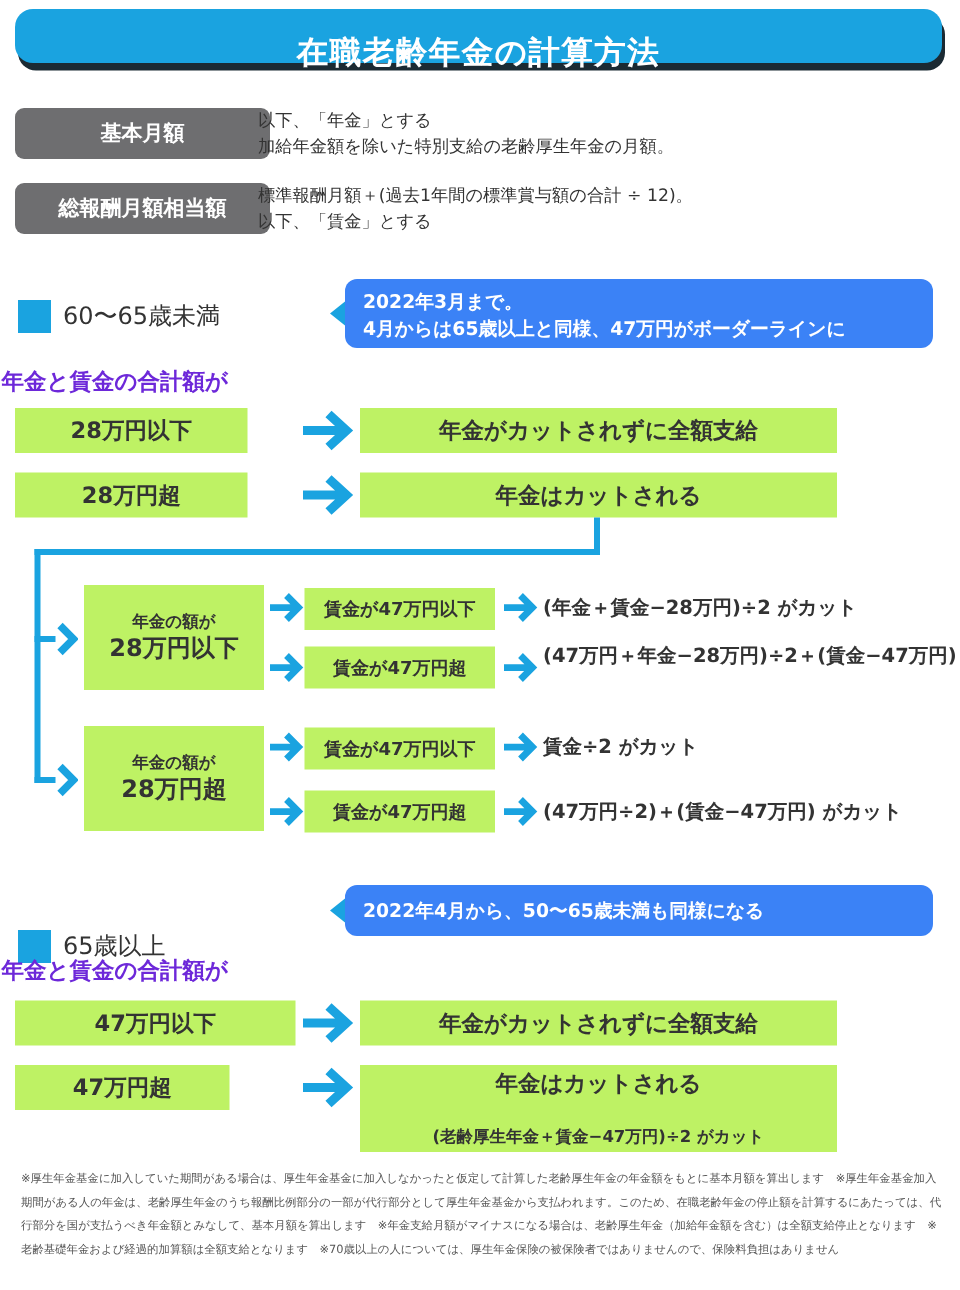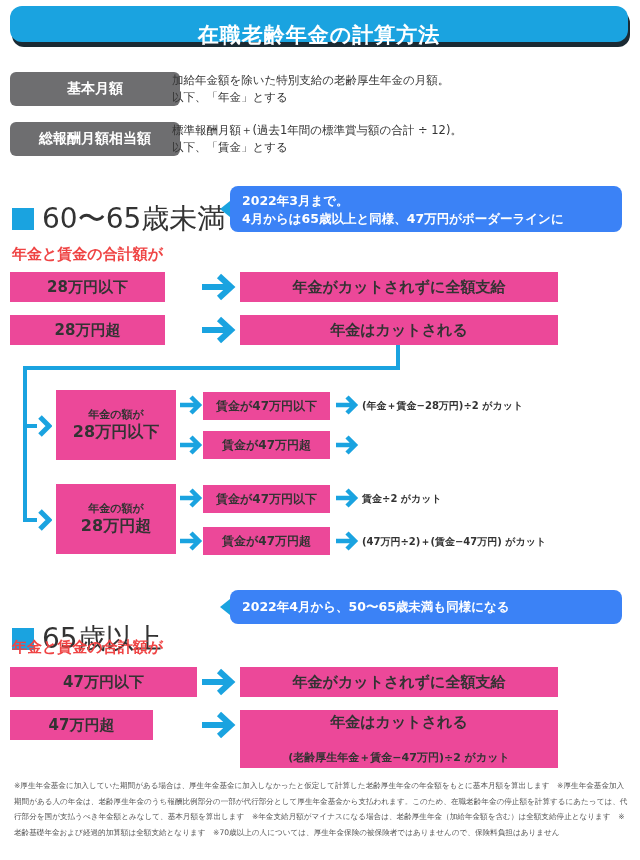--- a/index.html
+++ b/index.html
@@ -20,65 +20,65 @@
     position: absolute; left: 10px; width: 170px; height: 34px;
     background: #6e6e70; border-radius: 6px; color: #ffffff;
     font-weight: bold; font-size: 14px;
     display: flex; align-items: center; justify-content: center;
   }
   .def-text { position: absolute; left: 172px; font-size: 11.5px; line-height: 17px; color: #333; }
 
   
   .sec-head { position: absolute; left: 12px; display: flex; align-items: center; }
   .sec-square { width: 22px; height: 22px; background: #1aa3e0; margin-right: 8px; }
-  .sec-title { font-size: 28px; color: #333; font-weight: normal; }
+  .sec-title { font-size: 16px; color: #333; font-weight: normal; }
 
   .callout {
     position: absolute; background: #3b82f6; color: #fff; border-radius: 8px;
     font-size: 12.5px; font-weight: bold; line-height: 18px;
     padding: 6px 12px;
   }
   .callout::before {
     content: ""; position: absolute; left: -10px; top: 50%; margin-top: -8px;
     border-top: 8px solid transparent; border-bottom: 8px solid transparent;
     border-right: 10px solid #1aa3e0;
   }
 
-  .sub-head { position: absolute; left: 12px; font-size: 15px; font-weight: bold; color: #ef4444; }
+  .sub-head { position: absolute; left: 1px; font-size: 15px; font-weight: bold; color: #6d28d9; }
 
   .gbox {
-    position: absolute; background: #ec4899; color: #333;
+    position: absolute; background: #bef264; color: #333;
     display: flex; align-items: center; justify-content: center; text-align: center;
     font-size: 15px; font-weight: bold;
   }
   .gbox.col { flex-direction: column; }
   .small { font-size: 11px; font-weight: bold; text-align: right; }
   .big { font-size: 16px; font-weight: bold; }
 
   .arrow { position: absolute; }
-  .note-text { position: absolute; font-size: 10px; font-weight: bold; color: #333; line-height: 15px; }
+  .note-text { position: absolute; font-size: 13px; font-weight: bold; color: #333; line-height: 15px; }
 
   .line { position: absolute; background: #1aa3e0; }
 
   .footnote {
     position: absolute; left: 14px; top: 778px; width: 614px;
     font-size: 7.6px; line-height: 15.5px; color: #555;
   }
 </style>
 </head>
 <body>
 
 <div class="title-bar">
   <span class="title-text">在職老齢年金の計算方法</span>
 </div>
 
 <div class="def-label" style="top:72px;">基本月額</div>
 <div class="def-text" style="top:72px;">
+  <div>以下、「年金」とする</div>
   <div>加給年金額を除いた特別支給の老齢厚生年金の月額。</div>
-  <div>以下、「年金」とする</div>
 </div>
 <div class="def-label" style="top:122px;">総報酬月額相当額</div>
 <div class="def-text" style="top:122px;">
   <div>標準報酬月額＋(過去1年間の標準賞与額の合計 ÷ 12)。</div>
   <div>以下、「賃金」とする</div>
 </div>
 
 <div class="sec-head" style="top:200px;">
   <div class="sec-square"></div>
   <span class="sec-title">60〜65歳未満</span>
@@ -127,20 +127,21 @@
 <div class="note-text" style="left:362px; top:398px;">(年金＋賃金−28万円)÷2 がカット</div>
 
 <svg class="arrow" style="left:178px; top:434px;" width="26" height="22">
     <path d="M2 11 H20 M13 3 L21 11 L13 19" stroke="#1aa3e0" stroke-width="4.5" fill="none"></path>
   </svg>
 <div class="gbox" style="left:203px; top:431px; width:127px; height:28px; font-size:12px;">賃金が47万円超</div>
 <svg class="arrow" style="left:334px; top:434px;" width="26" height="22">
     <path d="M2 11 H20 M13 3 L21 11 L13 19" stroke="#1aa3e0" stroke-width="4.5" fill="none"></path>
   </svg>
 <div class="note-text" style="left:362px; top:430px;">
+  <div>(47万円＋年金−28万円)÷2＋(賃金−47万円)</div>
 </div>
 
 <div class="gbox col" style="left:56px; top:484px; width:120px; height:70px;">
   <div class="small">年金の額が</div>
   <div class="big">28万円超</div>
 </div>
 <svg class="arrow" style="left:178px; top:487px;" width="26" height="22">
     <path d="M2 11 H20 M13 3 L21 11 L13 19" stroke="#1aa3e0" stroke-width="4.5" fill="none"></path>
   </svg>
 <div class="gbox" style="left:203px; top:485px; width:127px; height:28px; font-size:12px;">賃金が47万円以下</div>

